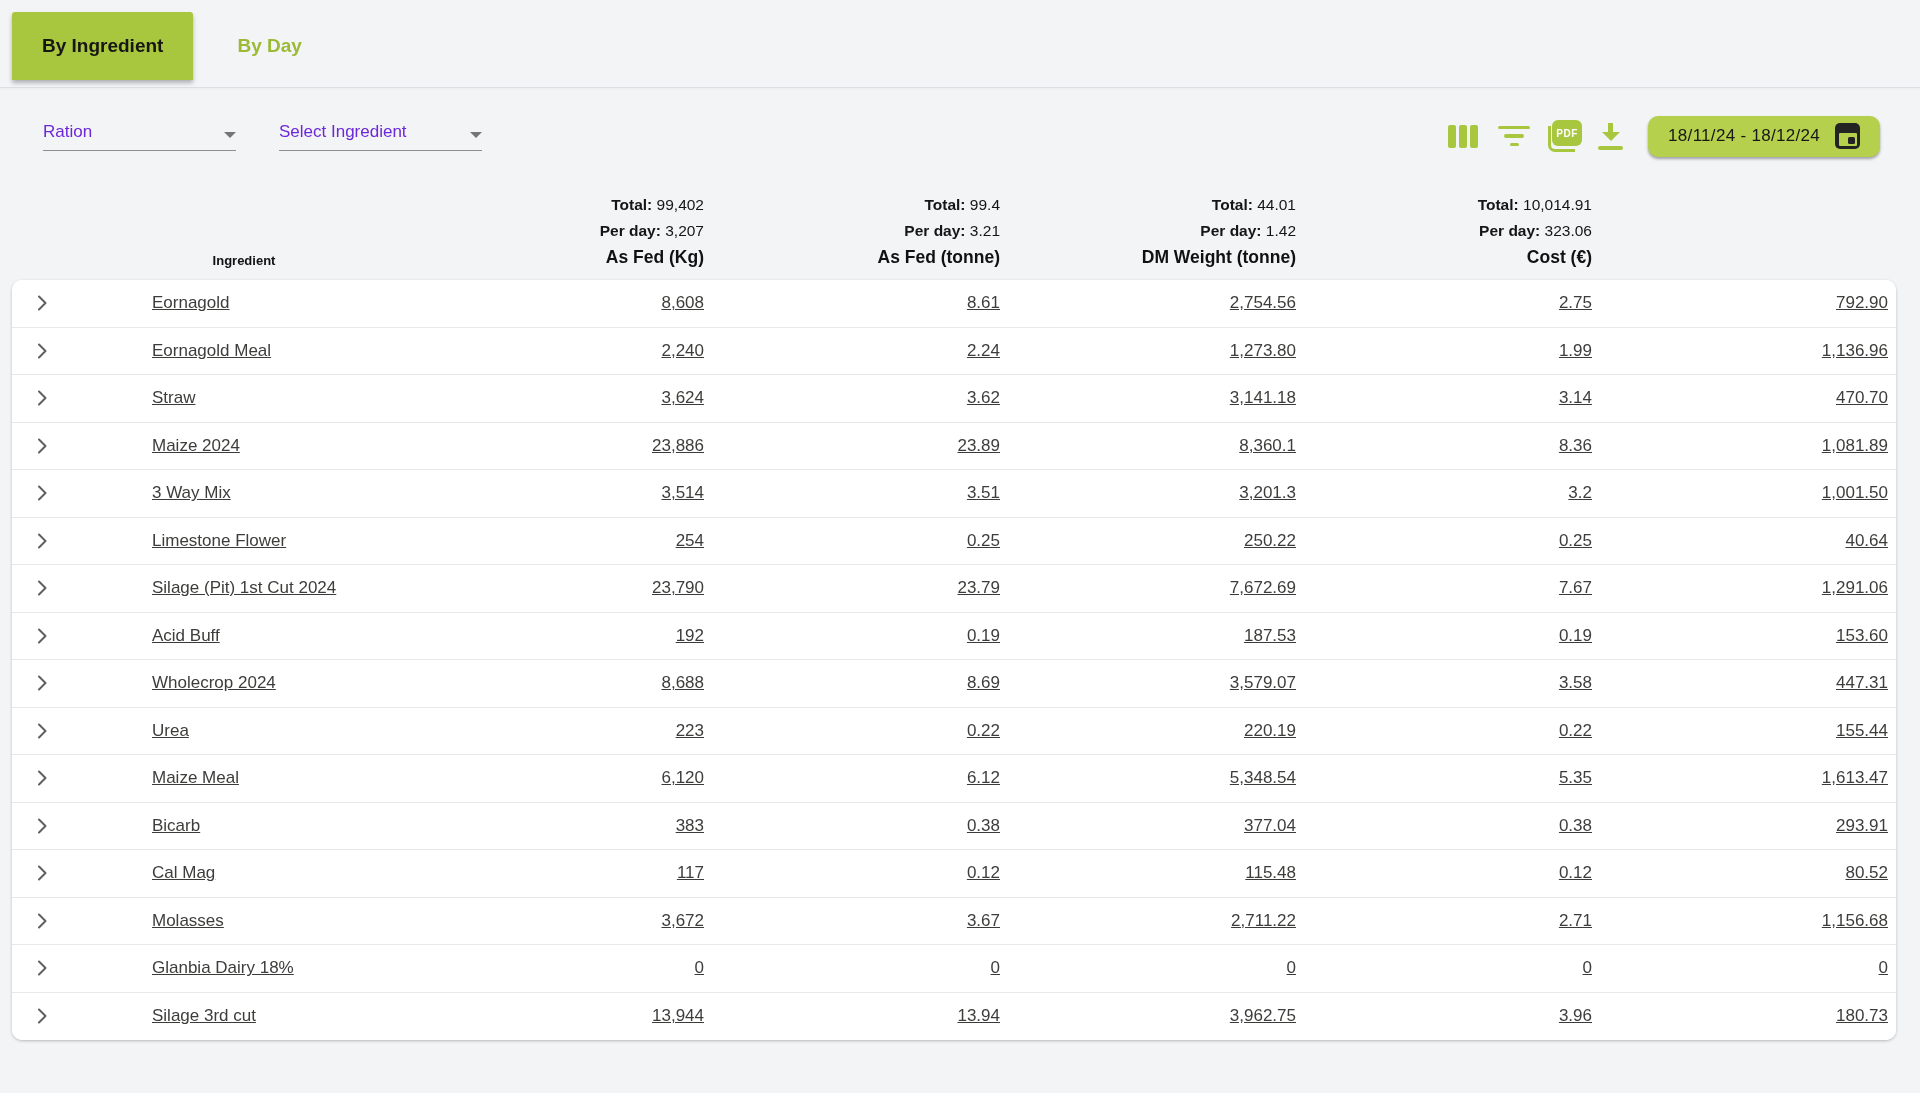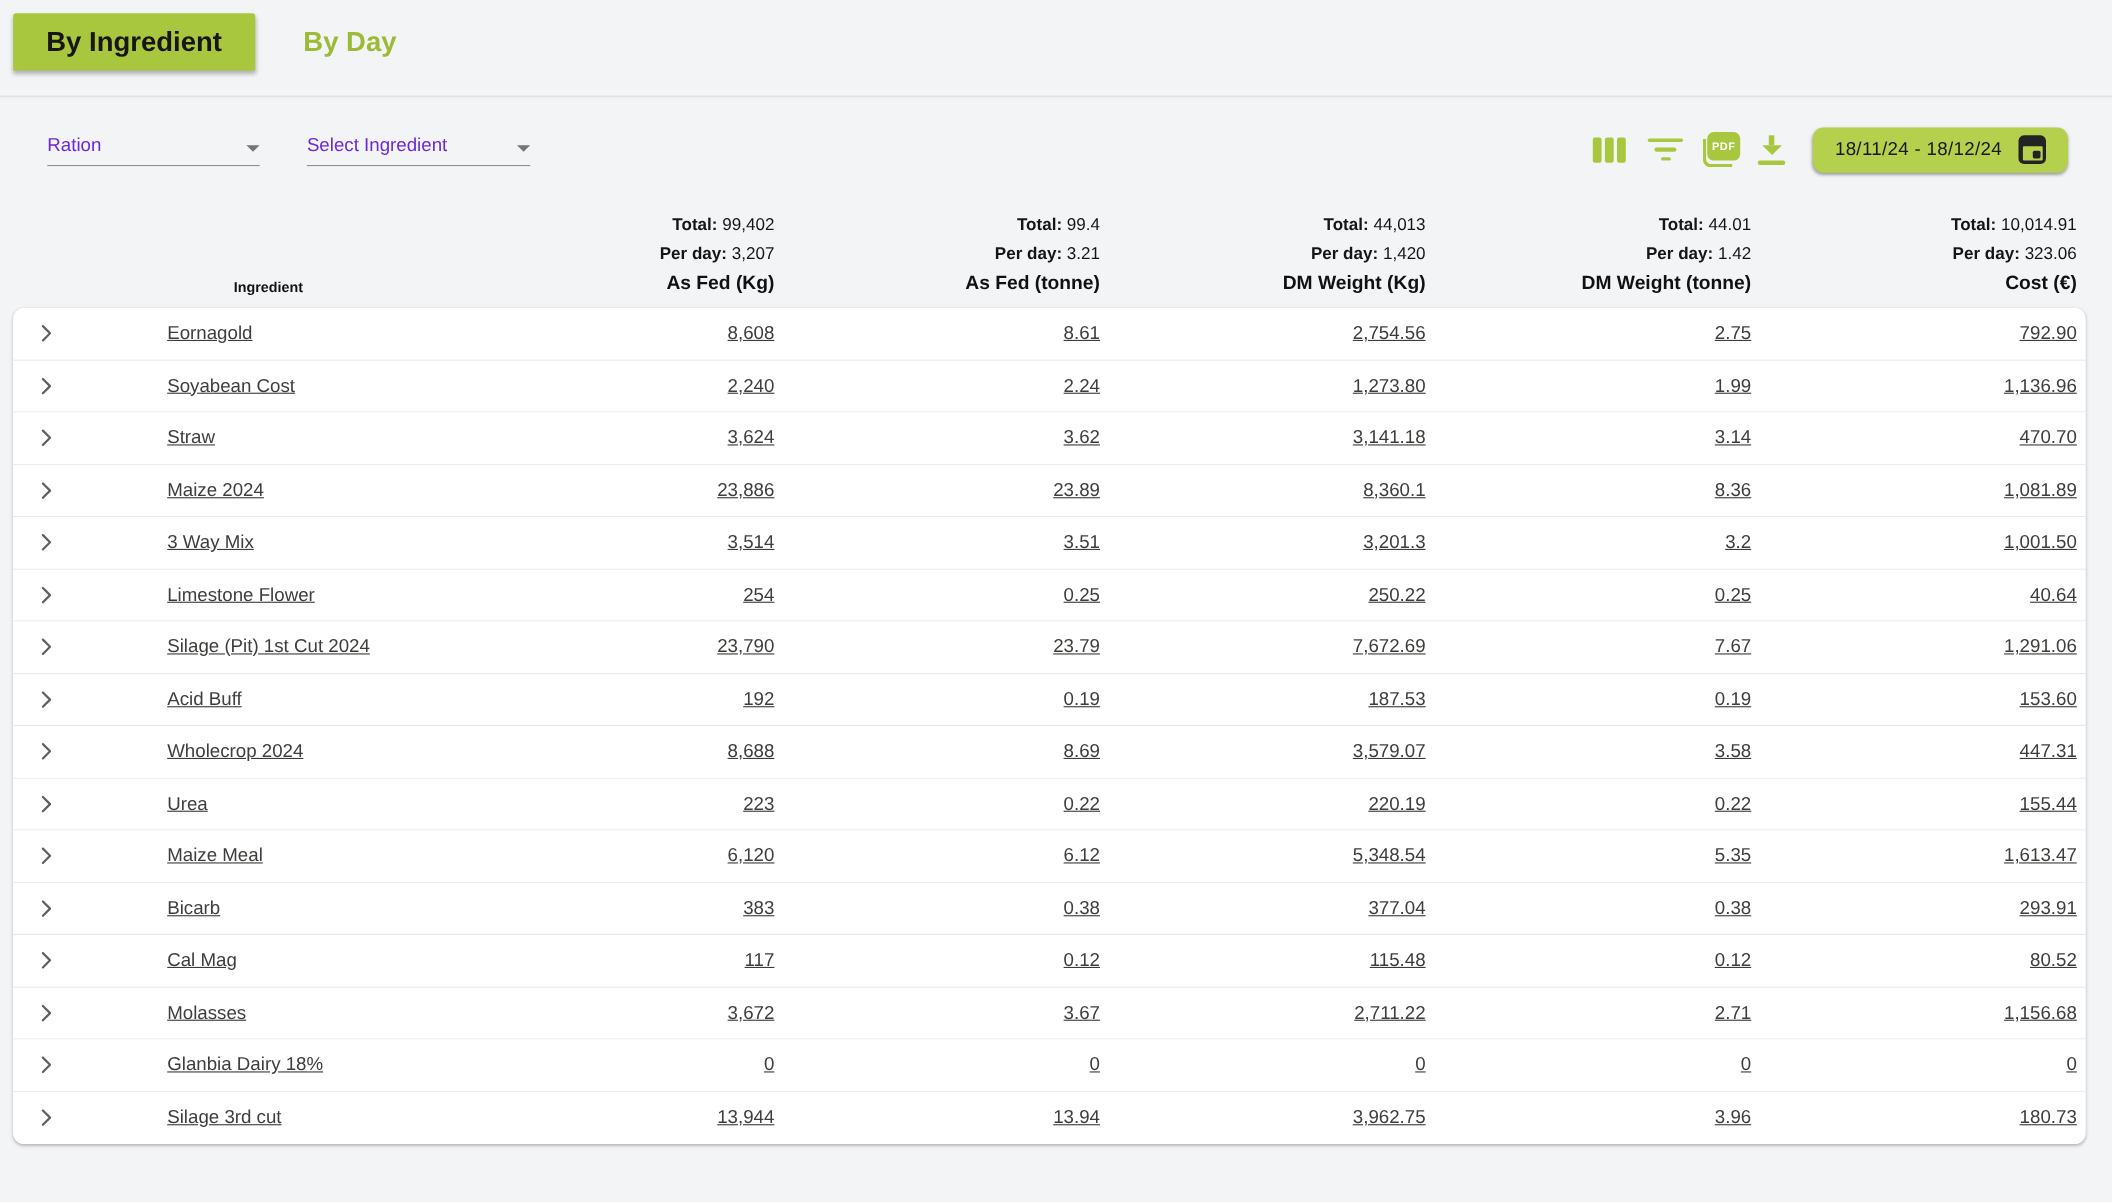--- a/index.html
+++ b/index.html
@@ -20,22 +20,22 @@
 
   
   .tab-bar{
     height:88px;
     padding:12px 12px 0 12px;
     border-bottom:1px solid #dcdee1;
     box-shadow:0 1px 2px rgba(0,0,0,.04);
     display:flex; align-items:flex-start;
   }
   .tab{
-    height:52px; display:flex; align-items:center; justify-content:center;
-    font-size:25px; font-weight:bold; cursor:pointer;text-align:right;
+    height:68px; display:flex; align-items:center; justify-content:center;
+    font-size:19px; font-weight:bold; cursor:pointer;text-align:right;
   }
   .tab.active{
     background:var(--green);
     color:#161613;
     padding:0 30px;
     min-width:168px;
     border-radius:3px 3px 0 0;
     box-shadow:0 3px 4px rgba(0,0,0,.28);
   }
   .tab.inactive{
@@ -232,25 +232,20 @@
     <div class="hline"><span class="hlabel">Total:</span> <span>99,402</span></div>
     <div class="hline"><span class="hlabel">Per day:</span> <span>3,207</span></div>
     <div class="hname">As Fed (Kg)</div>
   </div>
       <div class="hcol">
     <div class="hline"><span class="hlabel">Total:</span> <span>99.4</span></div>
     <div class="hline"><span class="hlabel">Per day:</span> <span>3.21</span></div>
     <div class="hname">As Fed (tonne)</div>
   </div>
       <div class="hcol">
-    <div class="hline"><span class="hlabel">Total:</span> <span>44,013</span></div>
-    <div class="hline"><span class="hlabel">Per day:</span> <span>1,420</span></div>
-    <div class="hname">DM Weight (Kg)</div>
-  </div>
-      <div class="hcol">
     <div class="hline"><span class="hlabel">Total:</span> <span>44.01</span></div>
     <div class="hline"><span class="hlabel">Per day:</span> <span>1.42</span></div>
     <div class="hname">DM Weight (tonne)</div>
   </div>
       <div class="hcol">
     <div class="hline"><span class="hlabel">Total:</span> <span>10,014.91</span></div>
     <div class="hline"><span class="hlabel">Per day:</span> <span>323.06</span></div>
     <div class="hname">Cost (€)</div>
   </div>
     </div>
@@ -273,21 +268,21 @@
         <div class="cell num">792.90</div>
       </div>
       <div class="trow">
     <div class="cell chev">
       <span class="chevron">
         <svg width="24" height="24" viewBox="0 0 24 24">
           <path d="M9 5.5 L15.5 12 L9 18.5" fill="none" stroke="#5f5f5f" stroke-width="2" stroke-linecap="round" stroke-linejoin="round"></path>
         </svg>
       </span>
     </div>
-    <div class="cell ing">Soyabean Cost</div>
+    <div class="cell ing">Eornagold Meal</div>
   <div class="cell num">2,240</div>
         <div class="cell num">2.24</div>
         <div class="cell num">1,273.80</div>
         <div class="cell num">1.99</div>
         <div class="cell num">1,136.96</div>
       </div>
       <div class="trow">
     <div class="cell chev">
       <span class="chevron">
         <svg width="24" height="24" viewBox="0 0 24 24">

